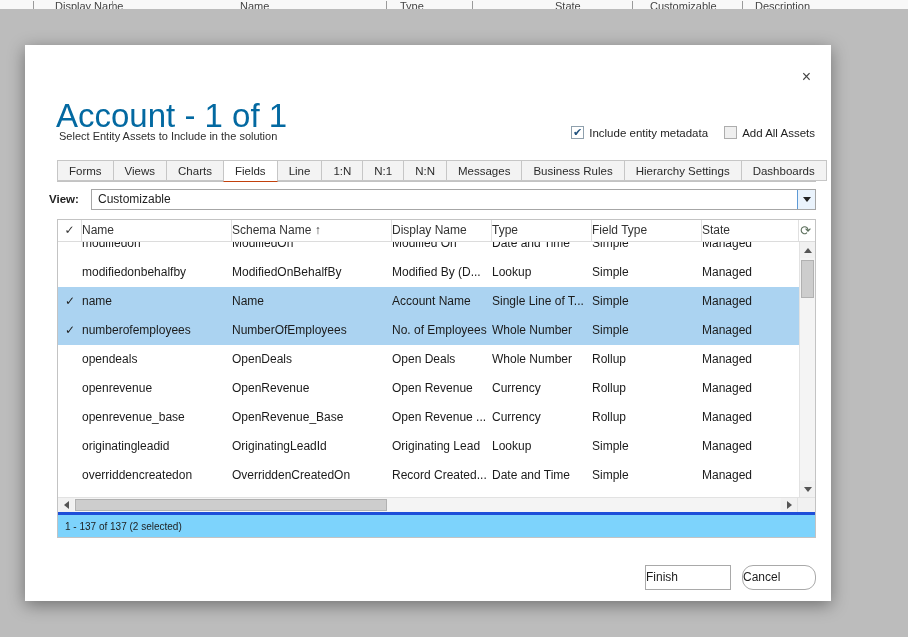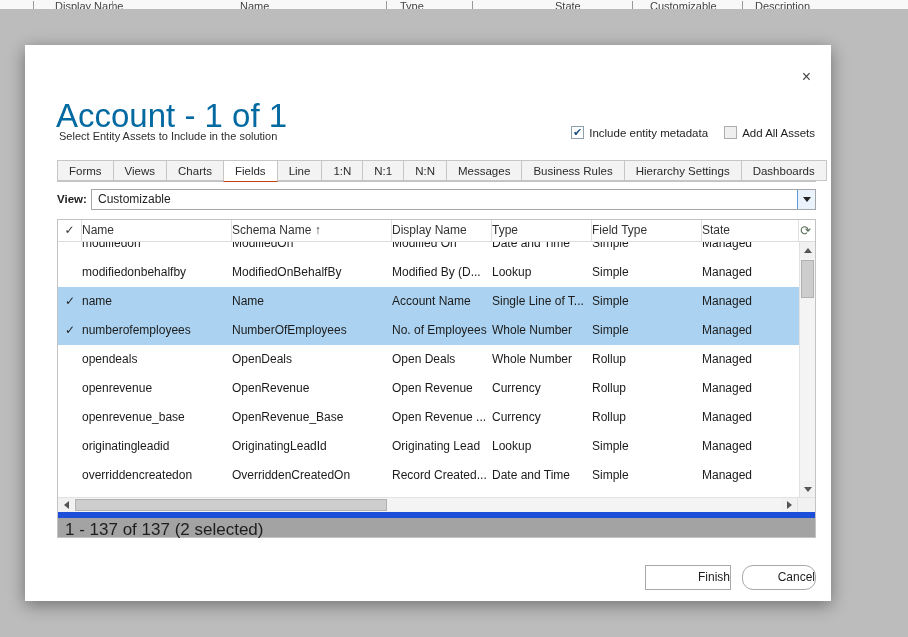--- a/index.html
+++ b/index.html
@@ -26,21 +26,21 @@
   .cbx.unchecked { background:#efefef; border-color:#adadad; color:transparent; }
 
   
   .tabs { position:absolute; left:32px; top:115px; width:759px; height:22px; display:flex;
           border-bottom:1px solid #c3c3c3; }
   .tab { height:21px; line-height:20px; padding:0 11px; font-size:11.5px; color:#2b2b2b; background:#f3f3f3;
          border:1px solid #c6c6c6; margin-right:-1px; white-space:nowrap; cursor:pointer; }
   .tab.active { background:#fff; height:22px; margin-bottom:-1px; border-bottom:1px solid #c2410c; }
 
   
-  .view-label { position:absolute; left:32px; top:148px; font-size:11.5px; font-weight:bold; color:#222; }
+  .view-label { position:absolute; left:24px; top:148px; font-size:11.5px; font-weight:bold; color:#222; }
   .dropdown { position:absolute; left:66px; top:144px; width:725px; height:21px; border:1px solid #a6a6a6;
               background:#fff; display:flex; }
   .dd-value { flex:1; line-height:19px; padding-left:6px; font-size:12px; color:#1e1e1e; }
   .dd-btn { width:18px; border-left:1px solid #5e9ad6; background:#eaf3fc; display:flex; align-items:center;
             justify-content:center; cursor:pointer; }
   .tri-down { width:0; height:0; border-left:4px solid transparent; border-right:4px solid transparent;
               border-top:5px solid #222; }
 
   
   .grid { position:absolute; left:32px; top:174px; width:759px; border:1px solid #c3c3c3; background:#fff; }
@@ -76,27 +76,27 @@
   .tri-left-s { width:0; height:0; border-top:4px solid transparent; border-bottom:4px solid transparent; border-right:5px solid #555; }
   .tri-right-s { width:0; height:0; border-top:4px solid transparent; border-bottom:4px solid transparent; border-left:5px solid #555; }
 
   .hscrollrow { display:flex; height:15px; }
   .hscroll { width:741px; position:relative; background:#f4f4f4; border-top:1px solid #e2e2e2; }
   .hs-btn { position:absolute; top:0; width:16px; height:14px; display:flex; align-items:center; justify-content:center; background:#f1f1f1; cursor:pointer; }
   .hs-left { left:0; } .hs-right { right:0; }
   .hs-thumb { position:absolute; left:17px; top:1px; width:312px; height:12px; background:#cdcdcd; border:1px solid #b1b1b1; cursor:pointer; }
   .corner { width:18px; background:#f1f1f1; border-top:1px solid #e2e2e2; border-left:1px solid #e2e2e2; }
 
-  .status { height:25px; line-height:24px; border-top:6px solid #1d4ed8; font-size:17px; color:#1e1e1e;
-            padding-left:7px; background:#a3a3a3; }
+  .status { height:25px; line-height:24px; border-top:3px solid #1d4ed8; font-size:10px; color:#1e1e1e;
+            padding-left:7px; background:#7dd3fc; }
 
   
   .footer { position:absolute; right:15px; top:520px; display:flex; gap:11px; }
   .btn { height:25px; line-height:23px; font-size:12px; color:#1e1e1e; background:#fff; border:1px solid #a9a9a9;
-         text-align:right; cursor:pointer; }
+         text-align:left; cursor:pointer; }
   .btn-finish { width:86px; }
   .btn-cancel { width:74px;border-radius:11px; }
 </style>
 </head>
 <body>
 
 <div class="bg-strip">
     <span class="bg-col" style="left: 55px;">Display Name</span>
     <span class="bg-col" style="left: 240px;">Name</span>
     <span class="bg-col" style="left: 400px;">Type</span>

